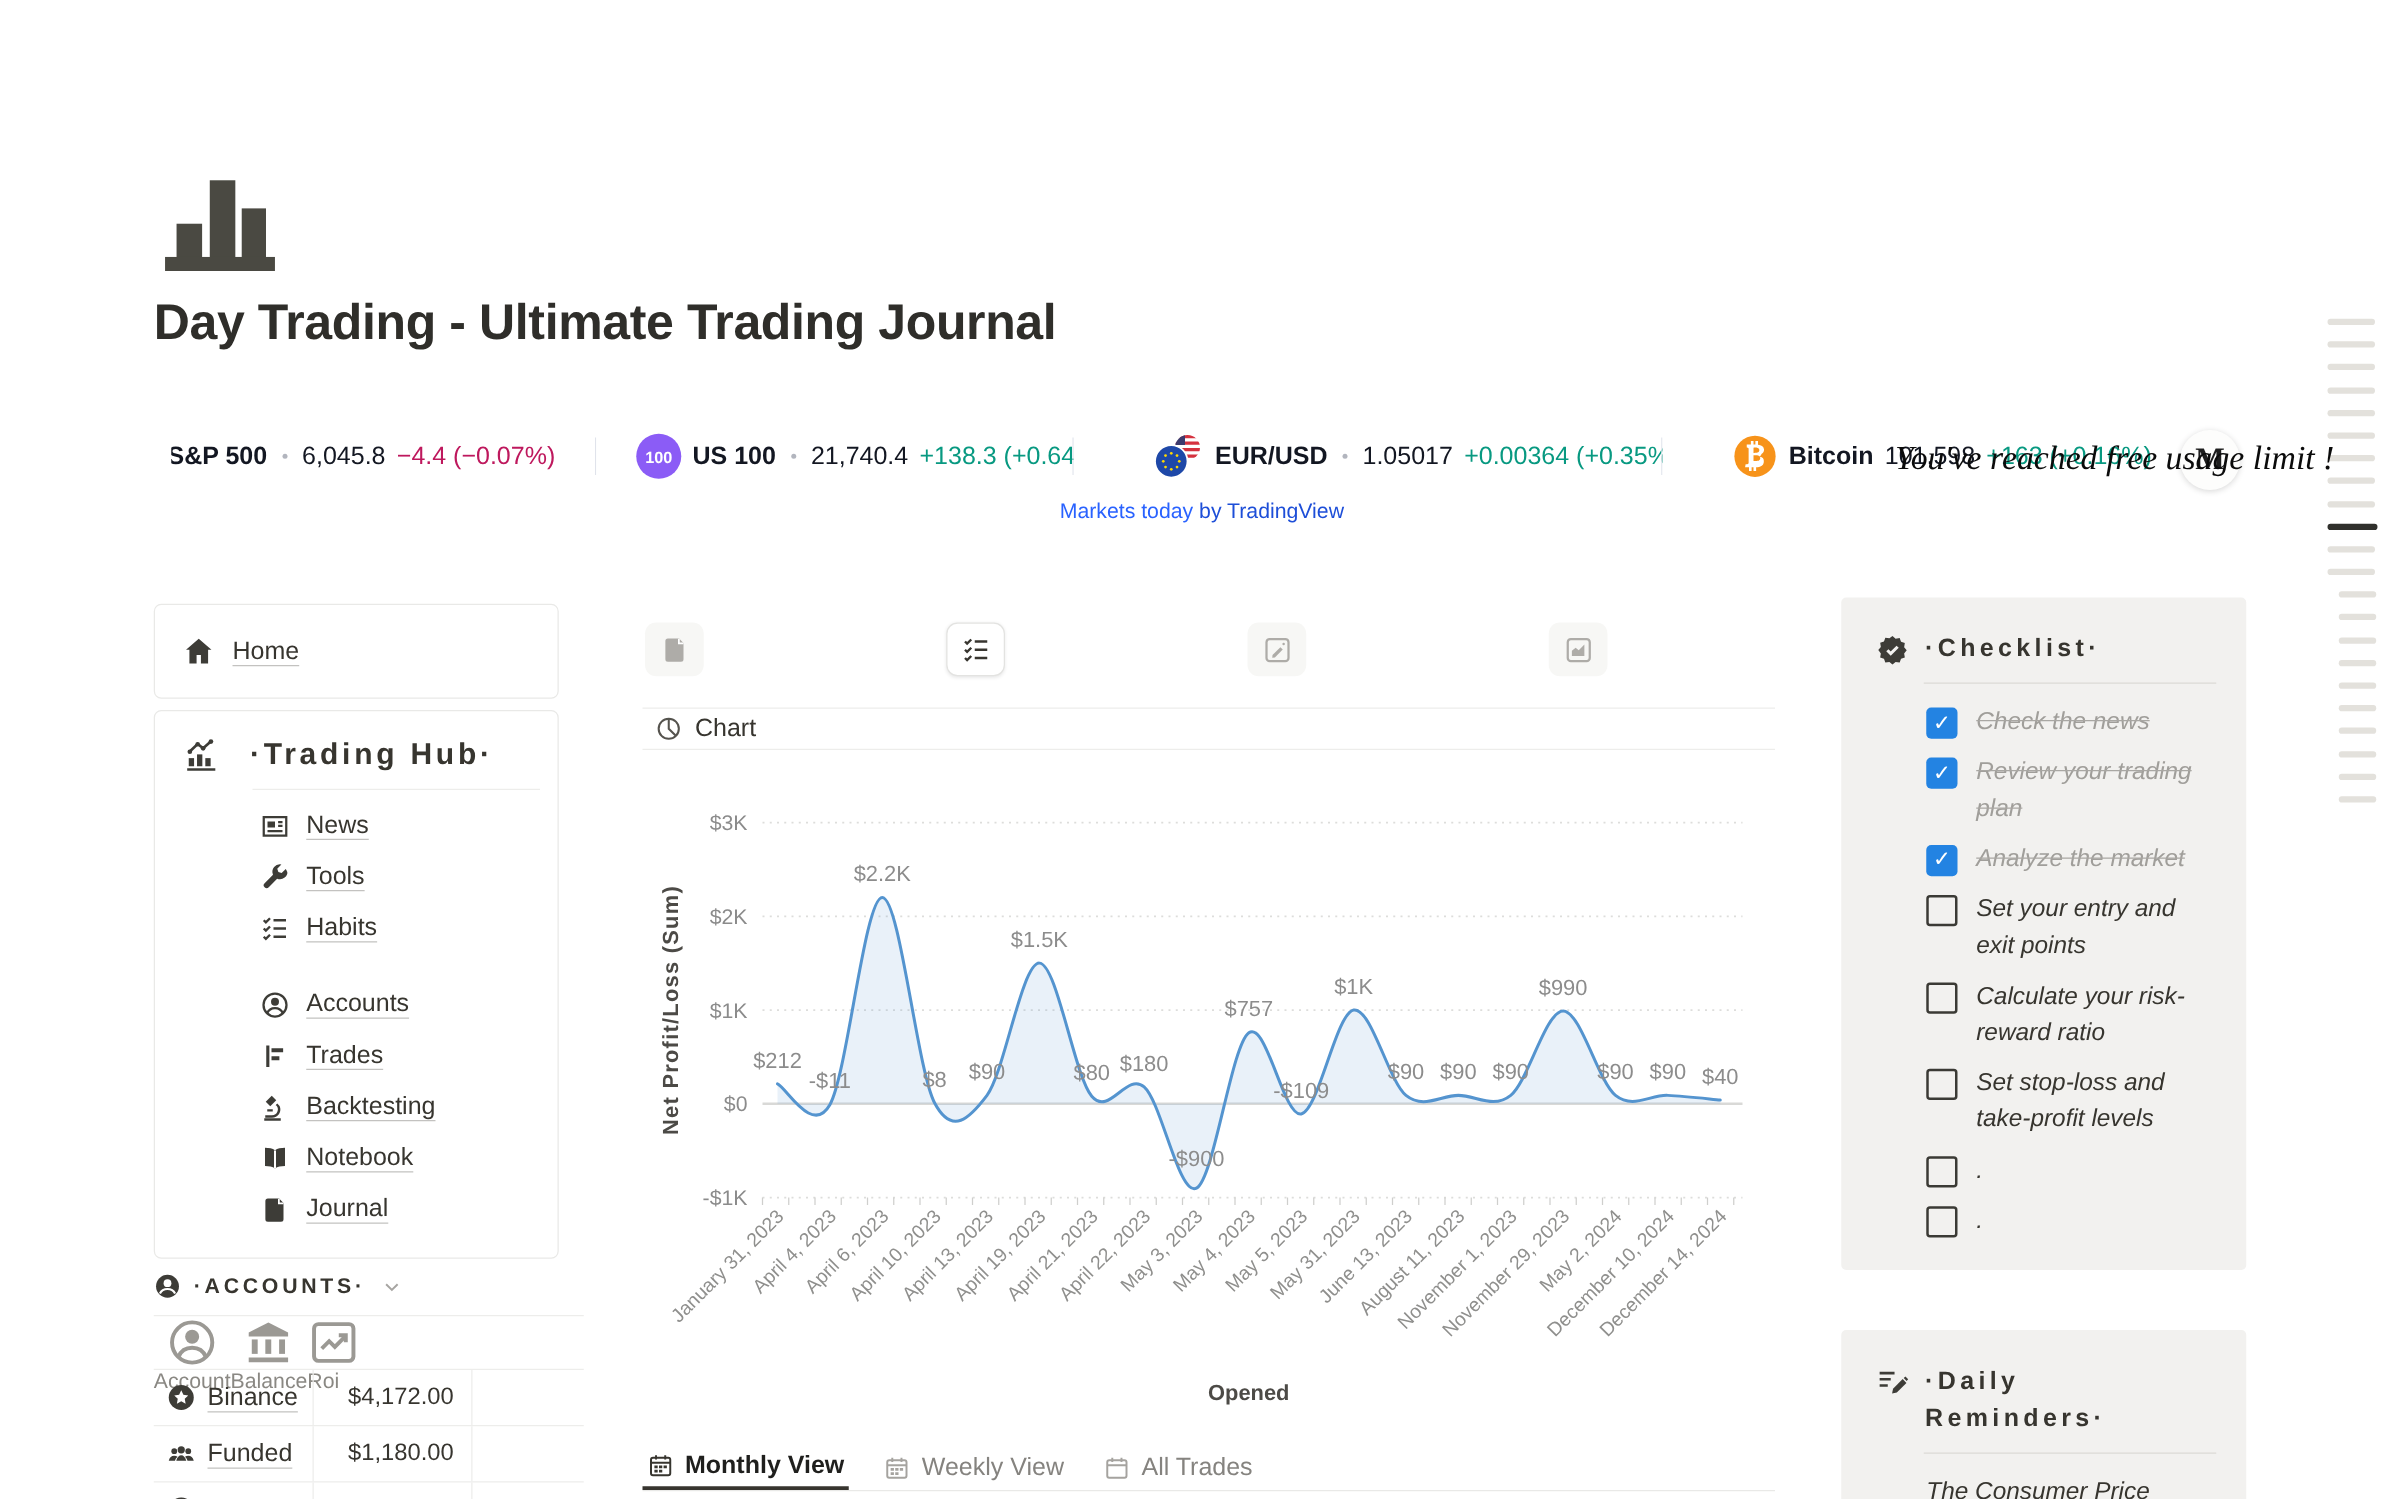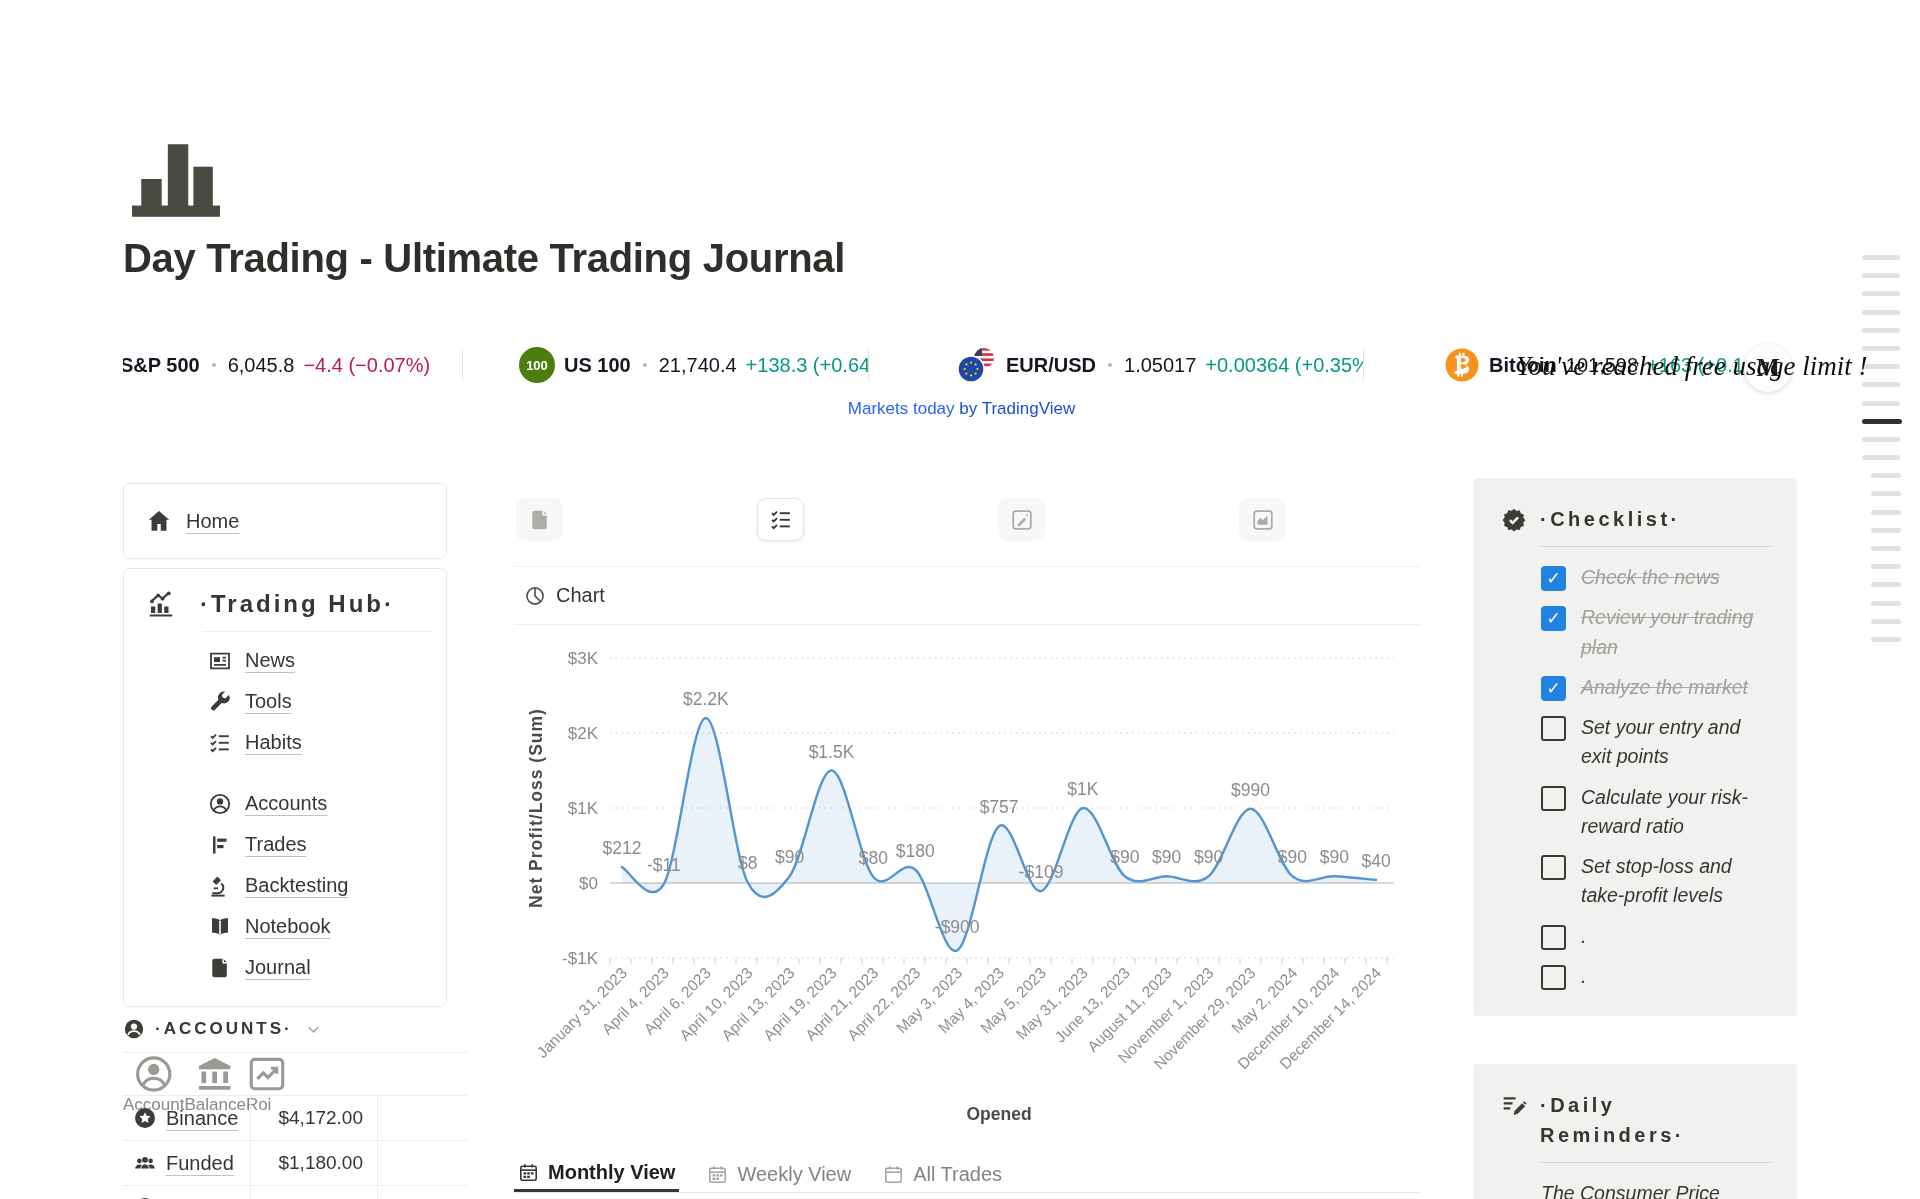--- a/index.html
+++ b/index.html
@@ -3,36 +3,36 @@
 <meta charset="utf-8">
 <style>
   html,body{margin:0;padding:0;width:1920px;height:1199px;overflow:hidden;background:#fff;
     font-family:"Liberation Sans","DejaVu Sans",sans-serif;color:#37352f;}
   .abs{position:absolute;}
   svg{display:block}
   
   .page-icon{left:130px;top:134px;width:92px;height:92px;color:#4a4942;cursor:pointer;}
   .page-title{left:123px;top:236px;margin:0;font-size:40px;font-weight:700;letter-spacing:-.3px;color:#2f2e2a;}
   
-  .ticker{left:123px;top:342px;width:1677px;height:46px;display:flex;font-size:20px;gap:24px;}
+  .ticker{left:137px;top:342px;width:1677px;height:46px;display:flex;font-size:20px;}
   .ticker-cell{display:flex;align-items:center;gap:9px;white-space:nowrap;overflow:hidden;position:relative;box-sizing:border-box;cursor:pointer;}
   .ticker-cell::after{content:"";position:absolute;right:0;top:8px;width:1px;height:30px;background:#e0e3eb;}
   .ticker-cell:nth-child(1){width:340px;padding-left:7px;}
   .ticker-cell:nth-child(1) .t-symbol{margin-left:-10px;}
   .ticker-cell:nth-child(2){width:382px;padding-left:32px;}
   .ticker-cell:nth-child(3){width:471px;padding-left:64px;}
   .ticker-cell:nth-child(4){flex:1;padding-left:56px;}
   .ticker-cell:nth-child(4)::after{display:none;}
   .t-icon{display:inline-flex;align-items:center;justify-content:center;flex:none;}
   .t-icon:empty{display:none;}
   .t-symbol{font-weight:700;color:#131722;}
   .t-value{color:#131722;}
   .t-dot{width:4px;height:4px;border-radius:50%;background:#b2b5be;margin:0 3px;flex:none;}
   .circle{display:inline-flex;width:36px;height:36px;border-radius:50%;align-items:center;justify-content:center;color:#fff;font-weight:700;}
-  .us100{background:#4d7c0f;font-size:13px;letter-spacing:0;}
+  .us100{background:#8b5cf6;font-size:13px;letter-spacing:0;}
   .usage-notice{left:1516px;top:351px;z-index:6;font-family:"Liberation Serif","DejaVu Serif",serif;
     font-style:italic;font-size:27px;color:#0b0b0b;white-space:nowrap;}
   .logo-badge{left:1744px;top:344px;width:48px;height:48px;border-radius:50%;background:#fdfdfc;z-index:5;
     box-shadow:0 1px 5px rgba(0,0,0,.16);display:flex;align-items:center;justify-content:center;
     font-family:"Liberation Serif",serif;font-weight:700;font-size:25px;color:#1e1e1e;cursor:pointer;}
   .markets-today{left:123px;top:399px;width:1677px;text-align:center;font-size:17px;}
   .mt-link{color:#2962ff;cursor:pointer;text-decoration:none;}
   .mt-suffix{color:#1d4ed8;}
   
   .sidebar-card{border:1px solid #e9e9e7;border-radius:6px;background:#fff;box-sizing:border-box;}
@@ -62,21 +62,21 @@
   .thead .side-icon{width:22px;height:22px;color:#9b9994;}
   .trow .side-icon{width:24px;height:24px;}
   
   .toolbar{left:516px;top:498px;width:906px;display:flex;gap:194px;}
   .toolbar-btn{width:47px;height:43px;border-radius:9px;border:none;background:#f7f7f5;color:#aeaca8;
     display:flex;align-items:center;justify-content:center;cursor:pointer;padding:0;}
   .toolbar-btn.active{background:#fff;border:1px solid #e3e3e1;box-shadow:0 1px 3px rgba(0,0,0,.09);color:#37352f;}
   .tb-icon{width:24px;height:24px;}
   .tb-icon svg{width:100%;height:100%;}
   
-  .chart-header{left:514px;top:566px;width:906px;height:59px;display:flex;align-items:center;gap:10px;
+  .chart-header{left:514px;top:566px;width:906px;height:34px;display:flex;align-items:center;gap:10px;
     padding-left:10px;box-sizing:border-box;border-top:1px solid #ededeb;border-bottom:1px solid #ededeb;font-size:20px;}
   .chart-header .side-icon{width:22px;height:22px;color:#55534e;}
   .plot{left:514px;top:608px;width:960px;height:545px;}
   
   .tabs{left:514px;top:1150px;width:906px;height:43px;display:flex;gap:24px;box-sizing:border-box;border-bottom:1px solid #e9e9e7;}
   .tab{display:flex;align-items:center;gap:9px;font-size:20px;color:#85837f;padding:6px 4px 0 4px;cursor:pointer;box-sizing:border-box;}
   .tab .side-icon{width:21px;height:21px;color:#a5a39f;}
   .tab.active{color:#1f1f1d;font-weight:700;border-bottom:3px solid #37352f;}
   .tab.active .side-icon{color:#37352f;}
   

